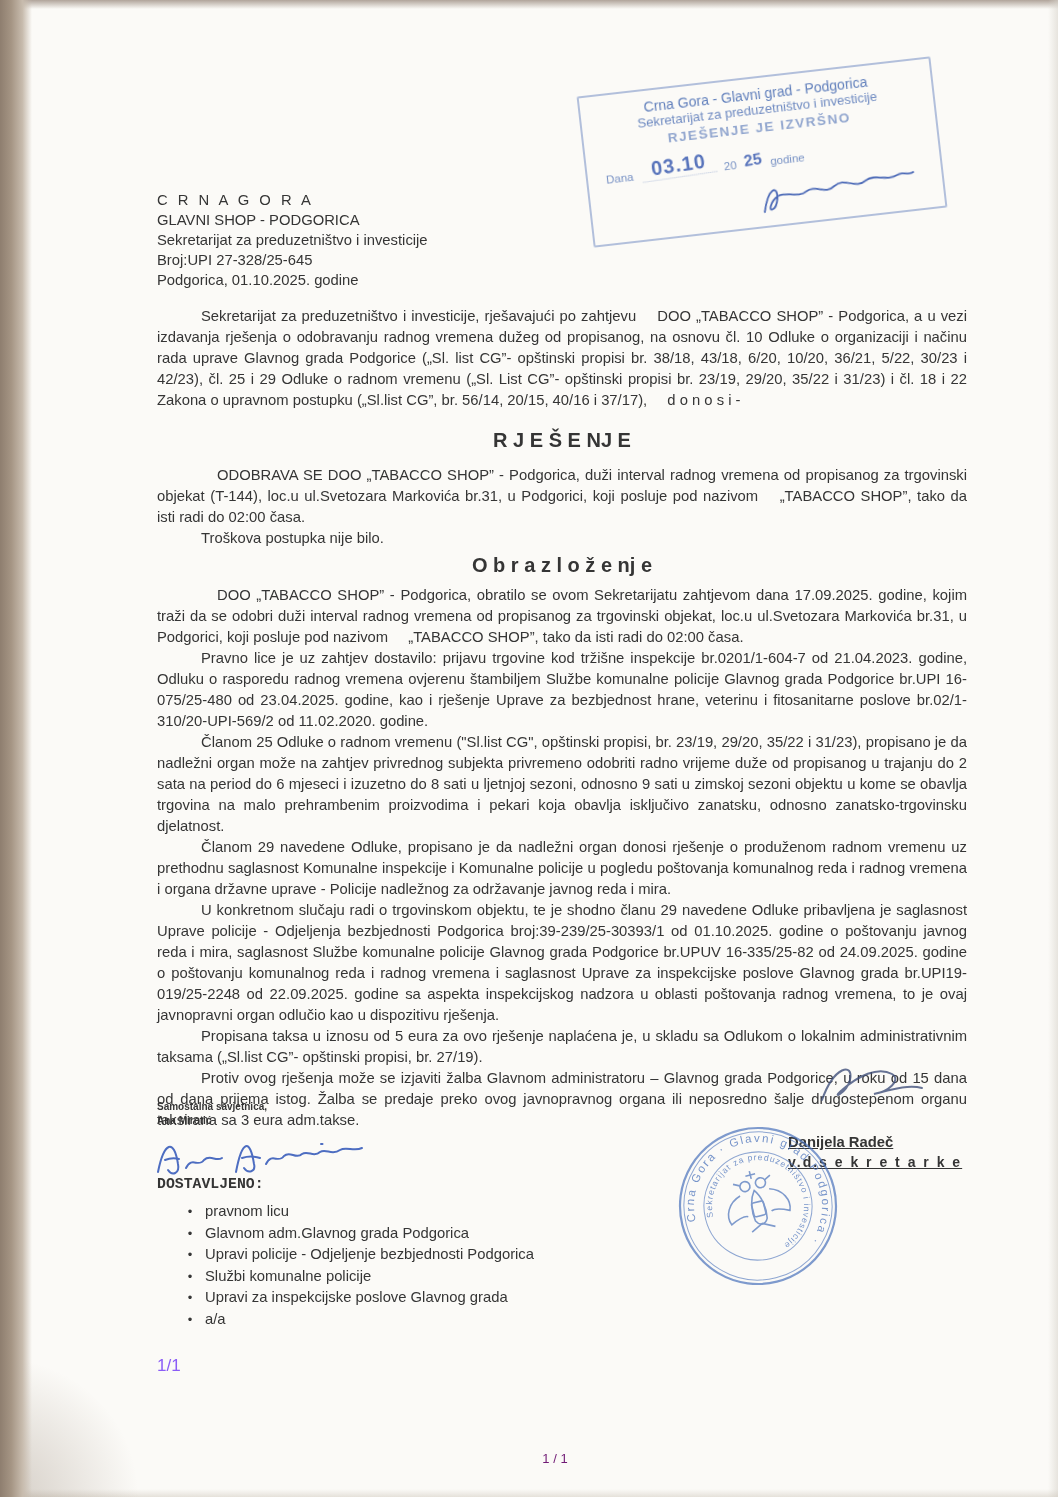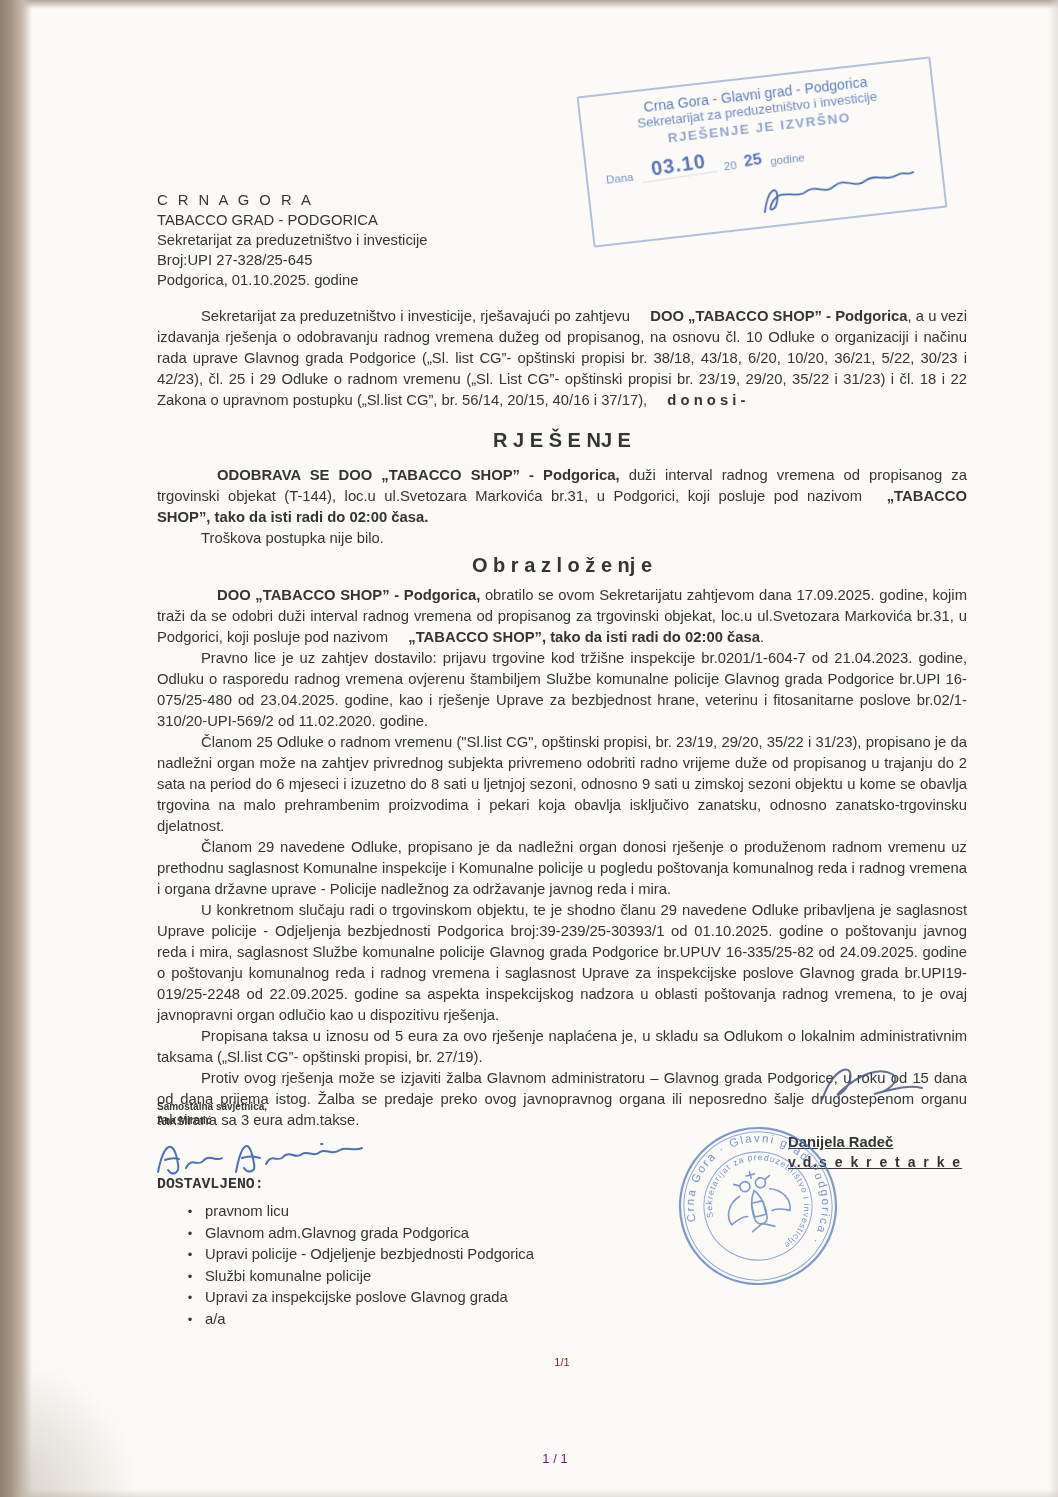--- a/index.html
+++ b/index.html
@@ -16,21 +16,21 @@
     background:linear-gradient(0deg,#cfc8bd,rgba(247,244,238,0));opacity:.5;}
   .corner-bl{position:absolute;left:0;bottom:0;width:140px;height:140px;
     background:radial-gradient(circle at 0% 100%,rgba(120,100,80,.30),transparent 70%);}
 
   
   .doc{position:absolute;left:157px;top:190px;width:810px;font-size:14.8px;line-height:1.42;}
   .hdr{margin:0;line-height:1.36;}
   .hdr1{letter-spacing:3px;}
   .para{margin:0;text-align:justify;}
   .indent{text-indent:44px;}
-  .b{font-weight:bold;padding-left:16px;}
+  .b{font-weight:normal;padding-left:16px;}
   .center-title{margin:15px 0 11px 0;text-align:center;font-weight:bold;font-size:20px;}
   .gap{height:15px;}
 
   
   .stamp{position:absolute;left:584px;top:76px;width:356px;height:152px;
     transform:rotate(-6.5deg);border:2px solid rgba(77,110,180,.42);border-radius:2px;
     padding:8px 12px;box-sizing:border-box;color:rgba(62,100,175,.82);filter:blur(.3px);}
   .stamp .l1{text-align:center;font-size:14px;}
   .stamp .l2{text-align:center;font-size:13.2px;opacity:.9;}
   .stamp .l3{text-align:center;font-size:13.6px;font-weight:bold;letter-spacing:1.5px;opacity:.68;margin-top:3px;}
@@ -50,21 +50,21 @@
   
   .seal{position:absolute;left:670px;top:1118px;width:176px;height:176px;transform:rotate(-14deg);opacity:.88;}
   .seal text{fill:#4a72bb;font-family:"Liberation Sans",sans-serif;}
 
   
   .dost{position:absolute;left:157px;top:1174px;font-size:14.8px;line-height:1.45;}
   .dost .title{font-weight:bold;margin-bottom:6px;font-family:Liberation Mono, monospace;}
   .dost-item{display:flex;align-items:baseline;}
   .dost-item .dot{width:30px;text-align:center;margin-left:18px;font-size:13px;}
 
-  .pageno{position:absolute;left:157px;top:1356px;width:810px;text-align:center;font-size:11px;color:#7f1d1d;}
+  .pageno{position:absolute;left:157px;top:1356px;width:810px;font-size:17px;color:#8b5cf6;}
   .pageno2{position:absolute;left:157px;top:1451px;width:796px;text-align:center;font-size:13px;color:#701a75;}
 </style>
 </head>
 <body>
 
 <div class="scan">
   <div class="edge-top"></div>
   <div class="edge-right"></div>
   <div class="edge-bottom"></div>
   <div class="corner-bl"></div>
@@ -81,21 +81,21 @@
       <span class="hand hand-yr">25</span>
       <span>godine</span>
     </div>
     <svg class="st-sign" width="168" height="42" viewBox="0 0 168 42">
       <path d="M10 32 C16 8 26 6 24 20 C22 32 12 34 18 24 C28 8 42 24 54 16 C64 10 72 22 82 14 C94 6 102 20 114 12 C124 6 134 16 146 10 C152 7 158 12 162 9" fill="none" stroke="#2d50ac" stroke-width="1.8" stroke-linecap="round" opacity="0.85"></path>
     </svg>
   </div>
 
   <div class="doc">
     <p class="hdr hdr1">C R N A   G O R A</p>
-    <p class="hdr">TABACCO  GRAD - PODGORICA</p>
+    <p class="hdr">GLAVNI  SHOP - PODGORICA</p>
     <p class="hdr">Sekretarijat za preduzetništvo i investicije</p>
     <p class="hdr">Broj:UPI 27-328/25-645</p>
     <p class="hdr">Podgorica, 01.10.2025. godine</p>
 
     <div class="gap"></div>
 
     <p class="para indent"><span>Sekretarijat za preduzetništvo i investicije, rješavajući po zahtjevu </span><span class="b">DOO „TABACCO SHOP” - Podgorica</span><span>, a u vezi izdavanja rješenja o odobravanju radnog vremena dužeg od propisanog, na osnovu čl. 10 Odluke o organizaciji i načinu rada uprave Glavnog grada Podgorice („Sl. list CG”- opštinski propisi br. 38/18, 43/18, 6/20, 10/20, 36/21, 5/22, 30/23 i 42/23), čl. 25 i 29 Odluke o radnom vremenu („Sl. List  CG”- opštinski propisi br. 23/19, 29/20, 35/22 i 31/23) i čl. 18 i 22 Zakona o upravnom postupku („Sl.list CG”, br. 56/14, 20/15, 40/16 i 37/17), </span><span class="b">d o n o s i -</span></p>
 
     <h3 class="center-title">R J E Š E NJ E</h3>
 

